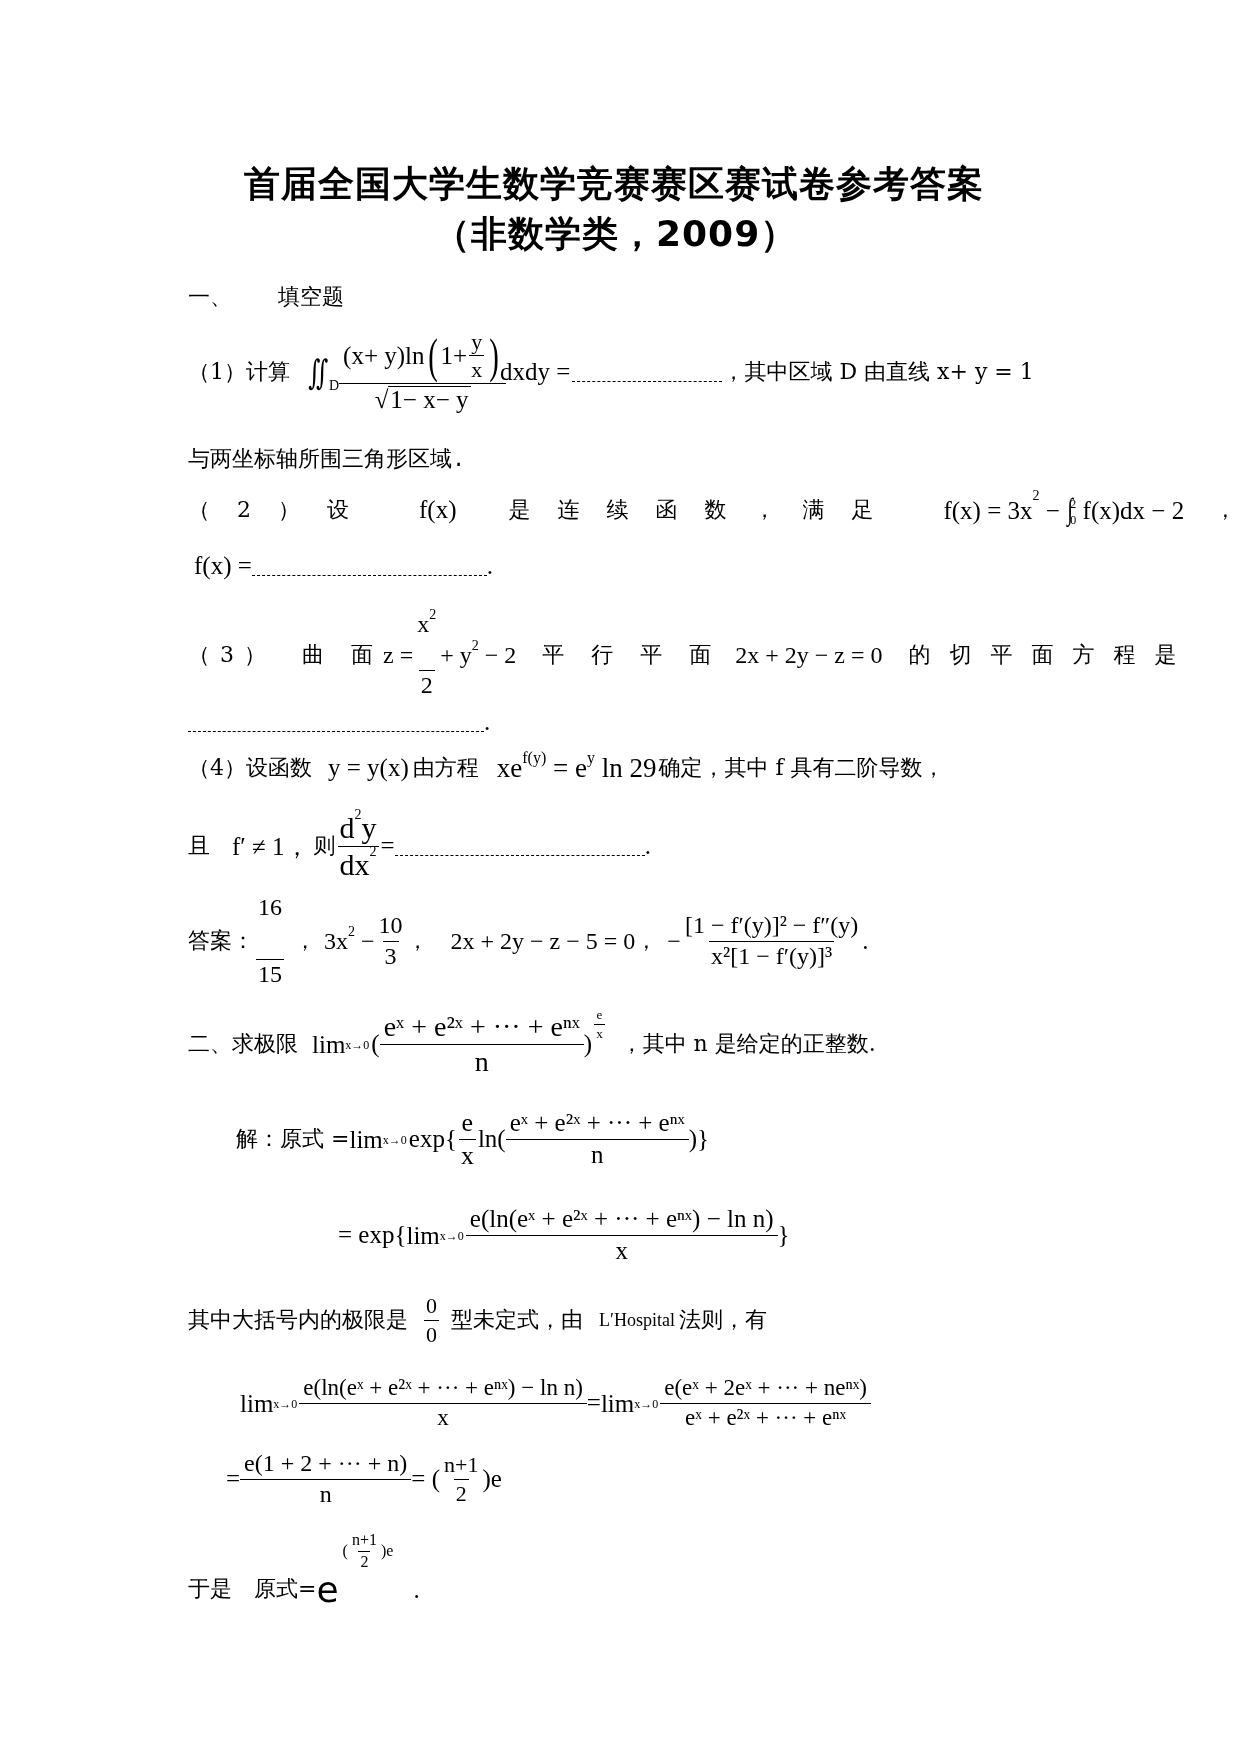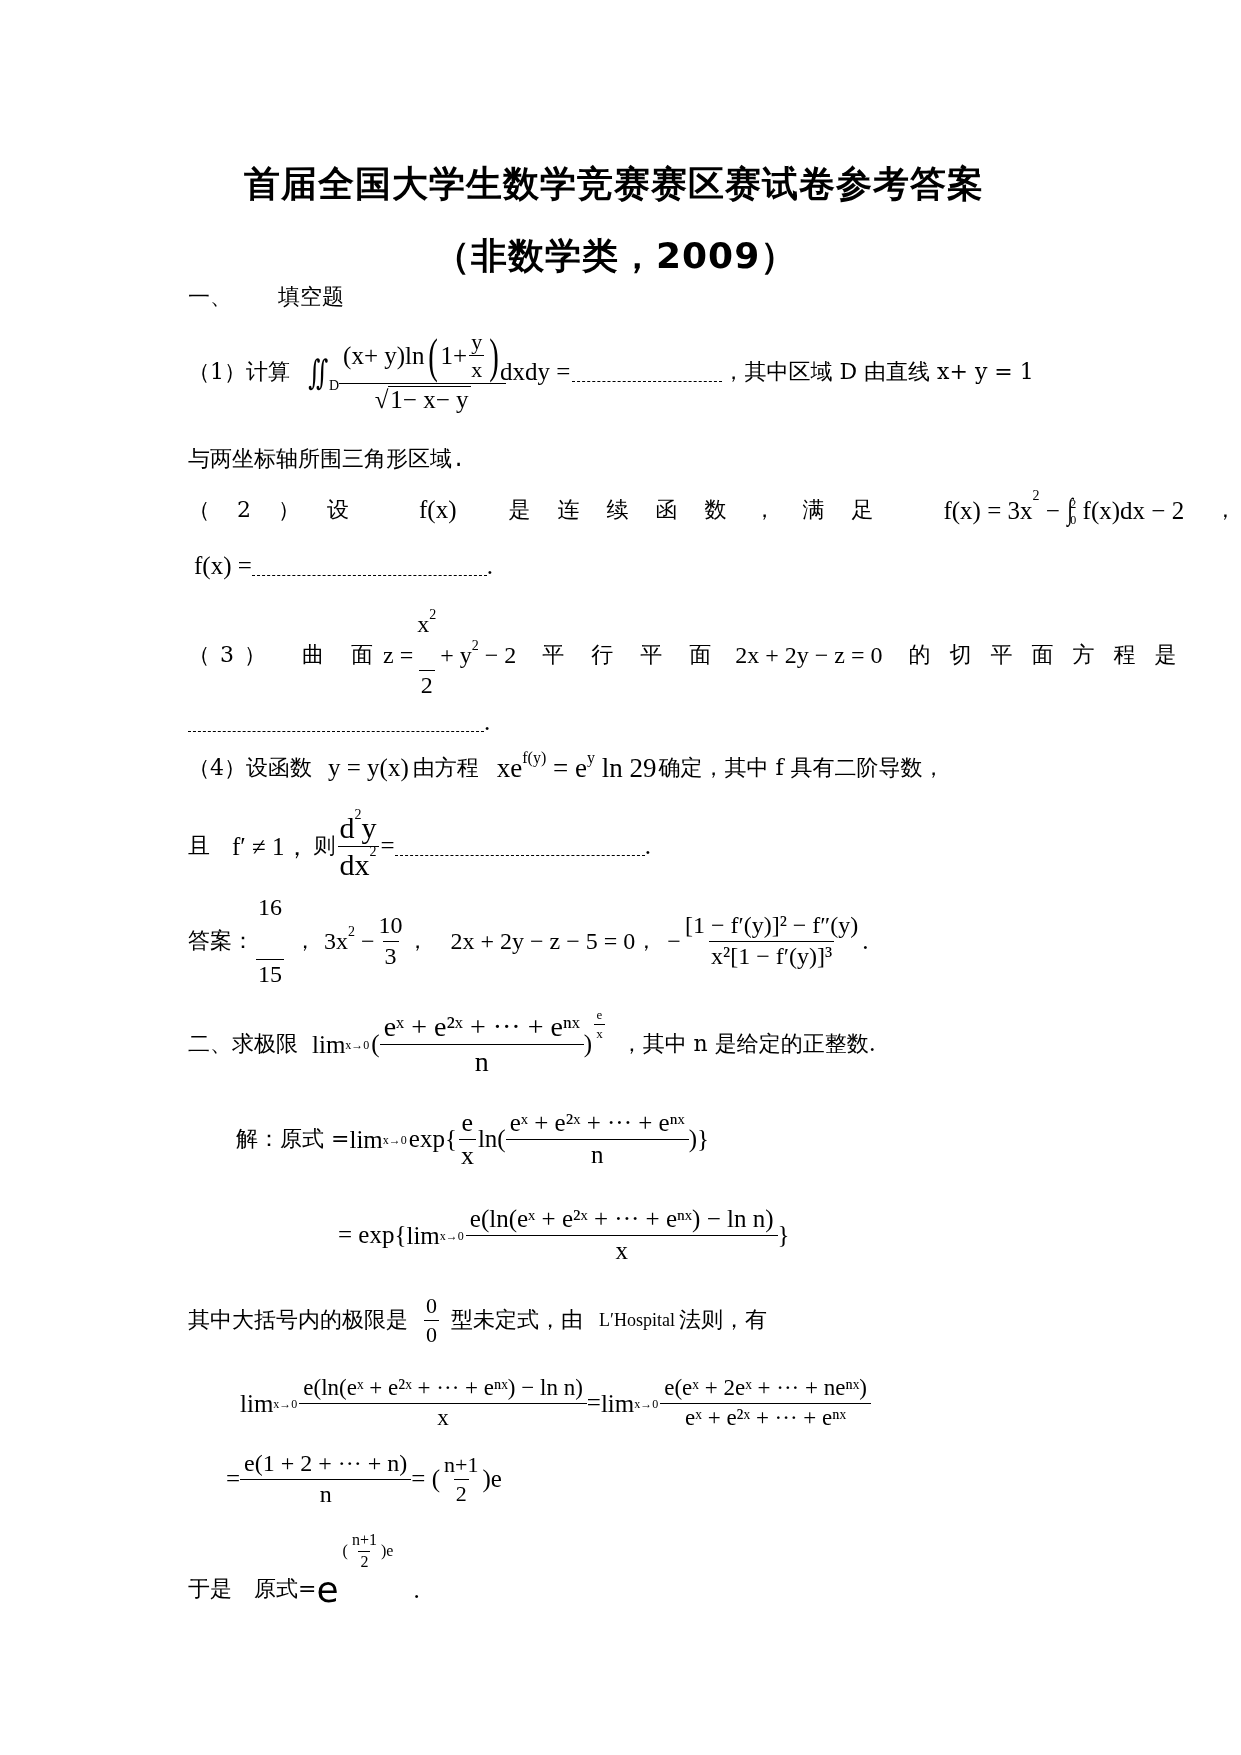--- a/index.html
+++ b/index.html
@@ -61,21 +61,21 @@
       border-top: 1.4px solid #000;
       padding: 0 2px;
     }
     .bigparen { font-size: 48px; line-height: 1; transform: scaleX(0.6); display: inline-block; }
     .int { font-size: 34px; display: inline-block; transform: scaleX(0.7); }
   </style>
 </head>
 <body>
 
 <div class="abs title" style="left:244px; top:160px;">首届全国大学生数学竞赛赛区赛试卷参考答案</div>
-<div class="abs title" style="left:434px; top:232px;">（非数学类，2009）</div>
+<div class="abs title" style="left:434px; top:210px;">（非数学类，2009）</div>
 
 <div class="abs cn" style="left:188px; top:282px;">
   <span>一、</span>
   <span style="display:inline-block;width:32px"></span>
   <span>填空题</span>
 </div>
 
 <div class="abs row" style="left:188px; top:322px; height:100px;">
   <span class="cn">（1）计算</span>
   <span style="width:14px;display:inline-block"></span>

